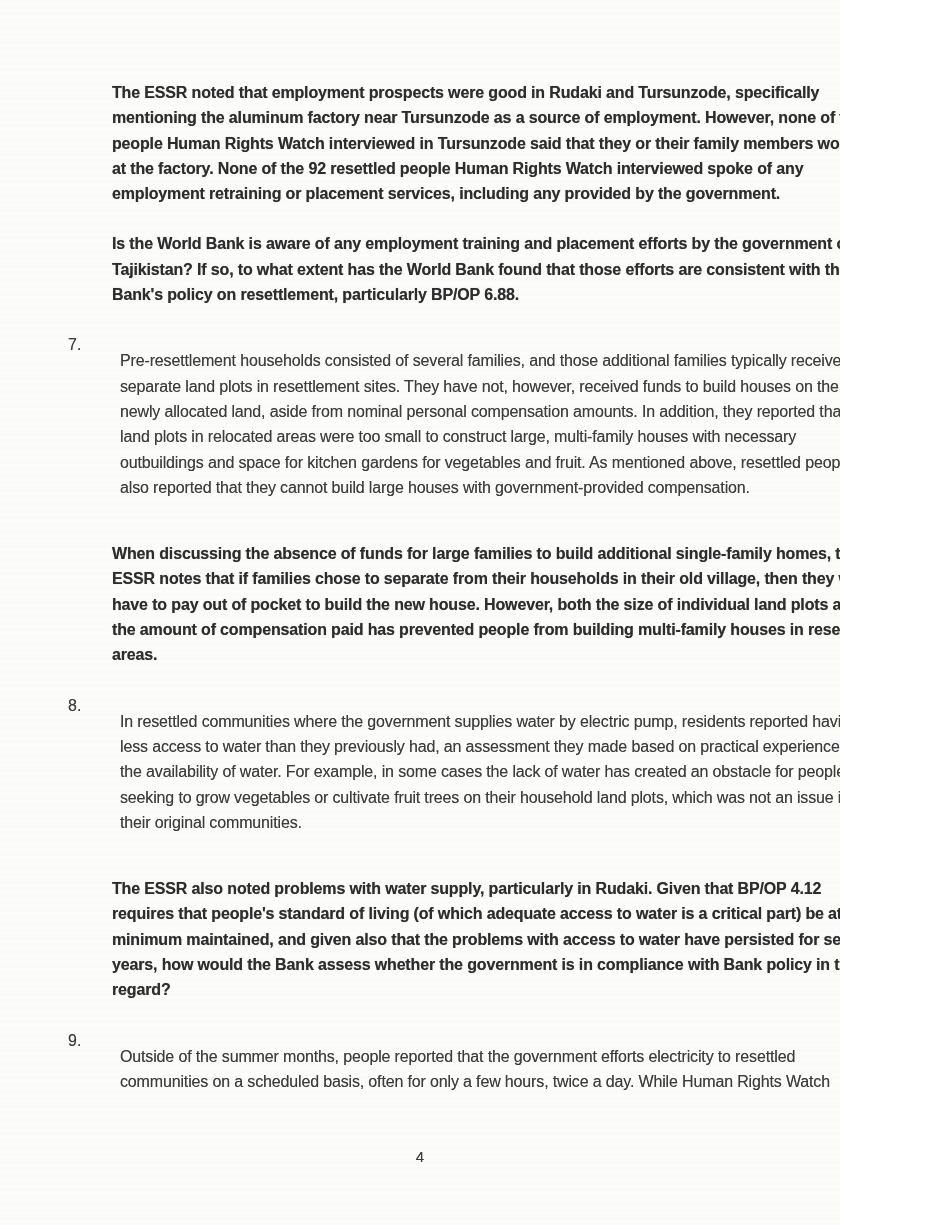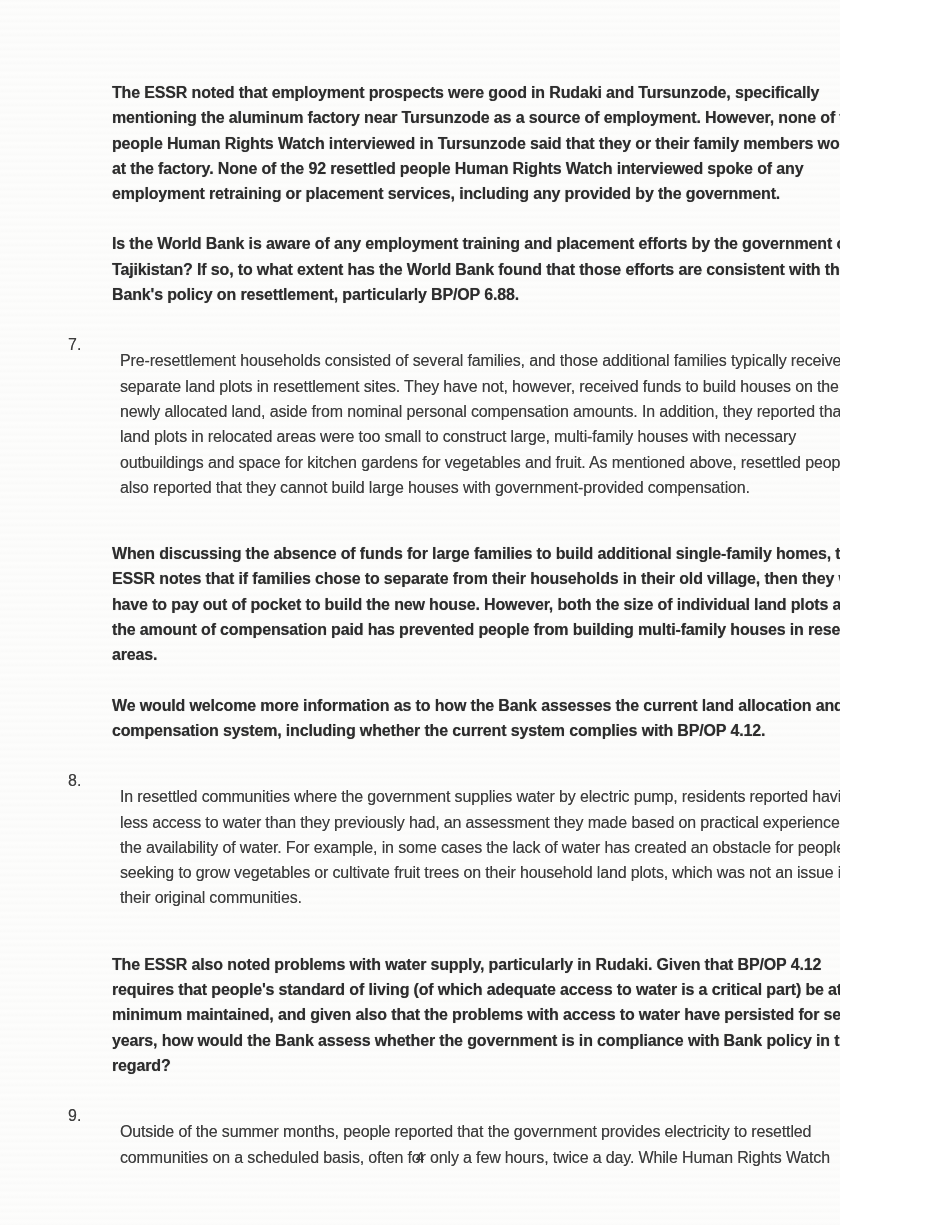--- a/index.html
+++ b/index.html
@@ -84,30 +84,29 @@
 
     <p class="para bold">Is the World Bank is aware of any employment training and placement efforts by the government of Tajikistan? If so, to what extent has the World Bank found that those efforts are consistent with the Bank's policy on resettlement, particularly BP/OP 6.88.</p>
 
     <div class="list-item">
       <span class="num">7.</span>
       <p class="para">Pre-resettlement households consisted of several families, and those additional families typically received separate land plots in resettlement sites. They have not, however, received funds to build houses on the newly allocated land, aside from nominal personal compensation amounts. In addition, they reported that land plots in relocated areas were too small to construct large, multi-family houses with necessary outbuildings and space for kitchen gardens for vegetables and fruit. As mentioned above, resettled people also reported that they cannot build large houses with government-provided compensation.</p>
     </div>
 
     <p class="para bold">When discussing the absence of funds for large families to build additional single-family homes, the ESSR notes that if families chose to separate from their households in their old village, then they would have to pay out of pocket to build the new house. However, both the size of individual land plots and the amount of compensation paid has prevented people from building multi-family houses in resettled areas.</p>
 
-    <p class="para bold">We would welcome more information as to how the Bank assesses the current land allocation and compensation system, including whether the current system complies with BP/OP 4.12.</p>
 
     <div class="list-item">
       <span class="num">8.</span>
       <p class="para">In resettled communities where the government supplies water by electric pump, residents reported having less access to water than they previously had, an assessment they made based on practical experience of the availability of water. For example, in some cases the lack of water has created an obstacle for people seeking to grow vegetables or cultivate fruit trees on their household land plots, which was not an issue in their original communities.</p>
     </div>
 
     <p class="para bold">The ESSR also noted problems with water supply, particularly in Rudaki. Given that BP/OP 4.12 requires that people's standard of living (of which adequate access to water is a critical part) be at minimum maintained, and given also that the problems with access to water have persisted for several years, how would the Bank assess whether the government is in compliance with Bank policy in this regard?</p>
 
     <div class="list-item">
       <span class="num">9.</span>
-      <p class="para">Outside of the summer months, people reported that the government provides electricity to resettled communities on a scheduled basis, often for only a few hours, twice a day. While Human Rights Watch</p>
+      <p class="para">Outside of the summer months, people reported that the government efforts electricity to resettled communities on a scheduled basis, often for only a few hours, twice a day. While Human Rights Watch</p>
     </div>
 
   </div>
 
   <div class="page-number">4</div>
 </div>
 
 </body></html>

